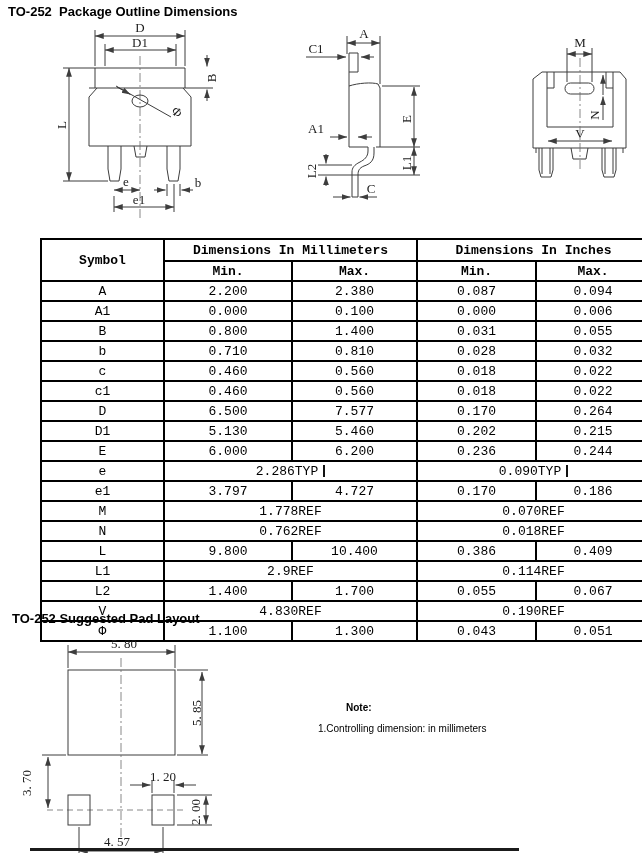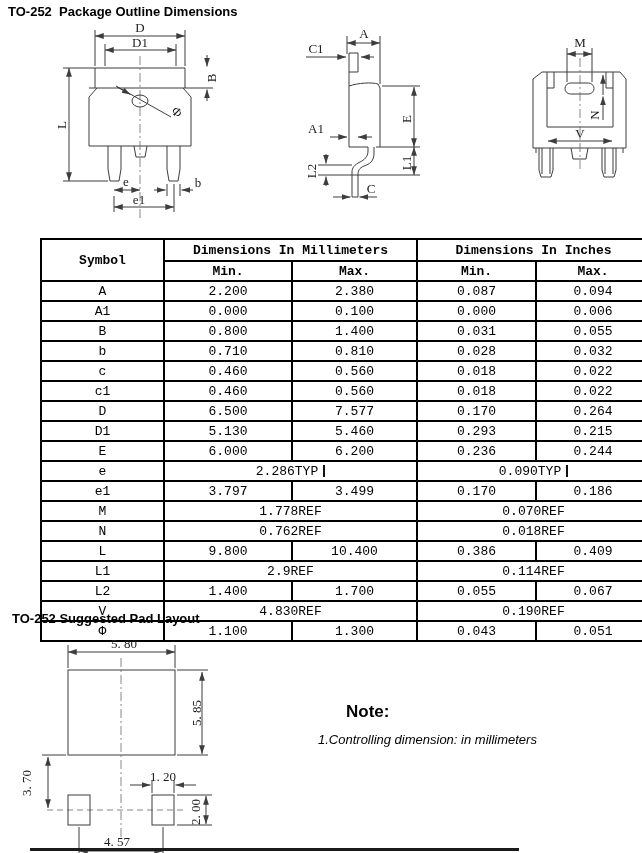--- a/index.html
+++ b/index.html
@@ -18,22 +18,22 @@
   #dim-table{position:absolute;left:40px;top:238px;width:609px;border-collapse:collapse;
              table-layout:fixed;font-size:13px;font-family:Liberation Mono, monospace;}
   #dim-table th,#dim-table td{border:2px solid #000;text-align:center;padding:0;
              height:18px;line-height:15px;overflow:hidden;}
   #dim-table thead tr:first-child th{height:20px;}
   #dim-table th{font-weight:bold;}
   .tick::after{content:"";display:inline-block;width:2px;height:12px;background:#111;
              margin-left:5px;vertical-align:-2px;}
   
   #note-block{left:318px;top:702px;width:300px;}
-  #note-title{font-weight:bold;font-size:17px;margin-bottom:10px;padding-left:28px;}
-  .note-line{font-size:13px;margin-bottom:11px;font-style:italic;}
+  #note-title{font-weight:bold;font-size:10px;margin-bottom:10px;padding-left:28px;}
+  .note-line{font-size:10px;margin-bottom:11px;}
   #footer-bar{left:30px;top:848px;width:489px;height:3px;background:#1b1b1b;}
 </style>
 </head>
 <body>
 
 <div class="abs hd" id="main-title">TO-252  Package Outline Dimensions</div>
 
 <svg style="top:0;" width="642" height="235" viewBox="0 0 642 235">
   <defs>
     <marker id="ar1" viewBox="0 0 10 8" refX="9.3" refY="4" markerWidth="9.5" markerHeight="7.5" orient="auto-start-reverse">
@@ -195,39 +195,39 @@
         <td>D</td>
         <td>6.500</td>
         <td>7.577</td>
         <td>0.170</td>
         <td>0.264</td>
       </tr>
       <tr>
         <td>D1</td>
         <td>5.130</td>
         <td>5.460</td>
-        <td>0.293</td>
+        <td>0.202</td>
         <td>0.215</td>
       </tr>
       <tr>
         <td>E</td>
         <td>6.000</td>
         <td>6.200</td>
         <td>0.236</td>
         <td>0.244</td>
       </tr>
       <tr>
         <td>e</td>
         <td colspan="2"><span class="tick">2.286TYP</span></td>
         <td colspan="2"><span class="tick">0.090TYP</span></td>
       </tr>
       <tr>
         <td>e1</td>
         <td>3.797</td>
-        <td>3.499</td>
+        <td>4.727</td>
         <td>0.170</td>
         <td>0.186</td>
       </tr>
       <tr>
         <td>M</td>
         <td colspan="2">1.778REF</td>
         <td colspan="2">0.070REF</td>
       </tr>
       <tr>
         <td>N</td>

